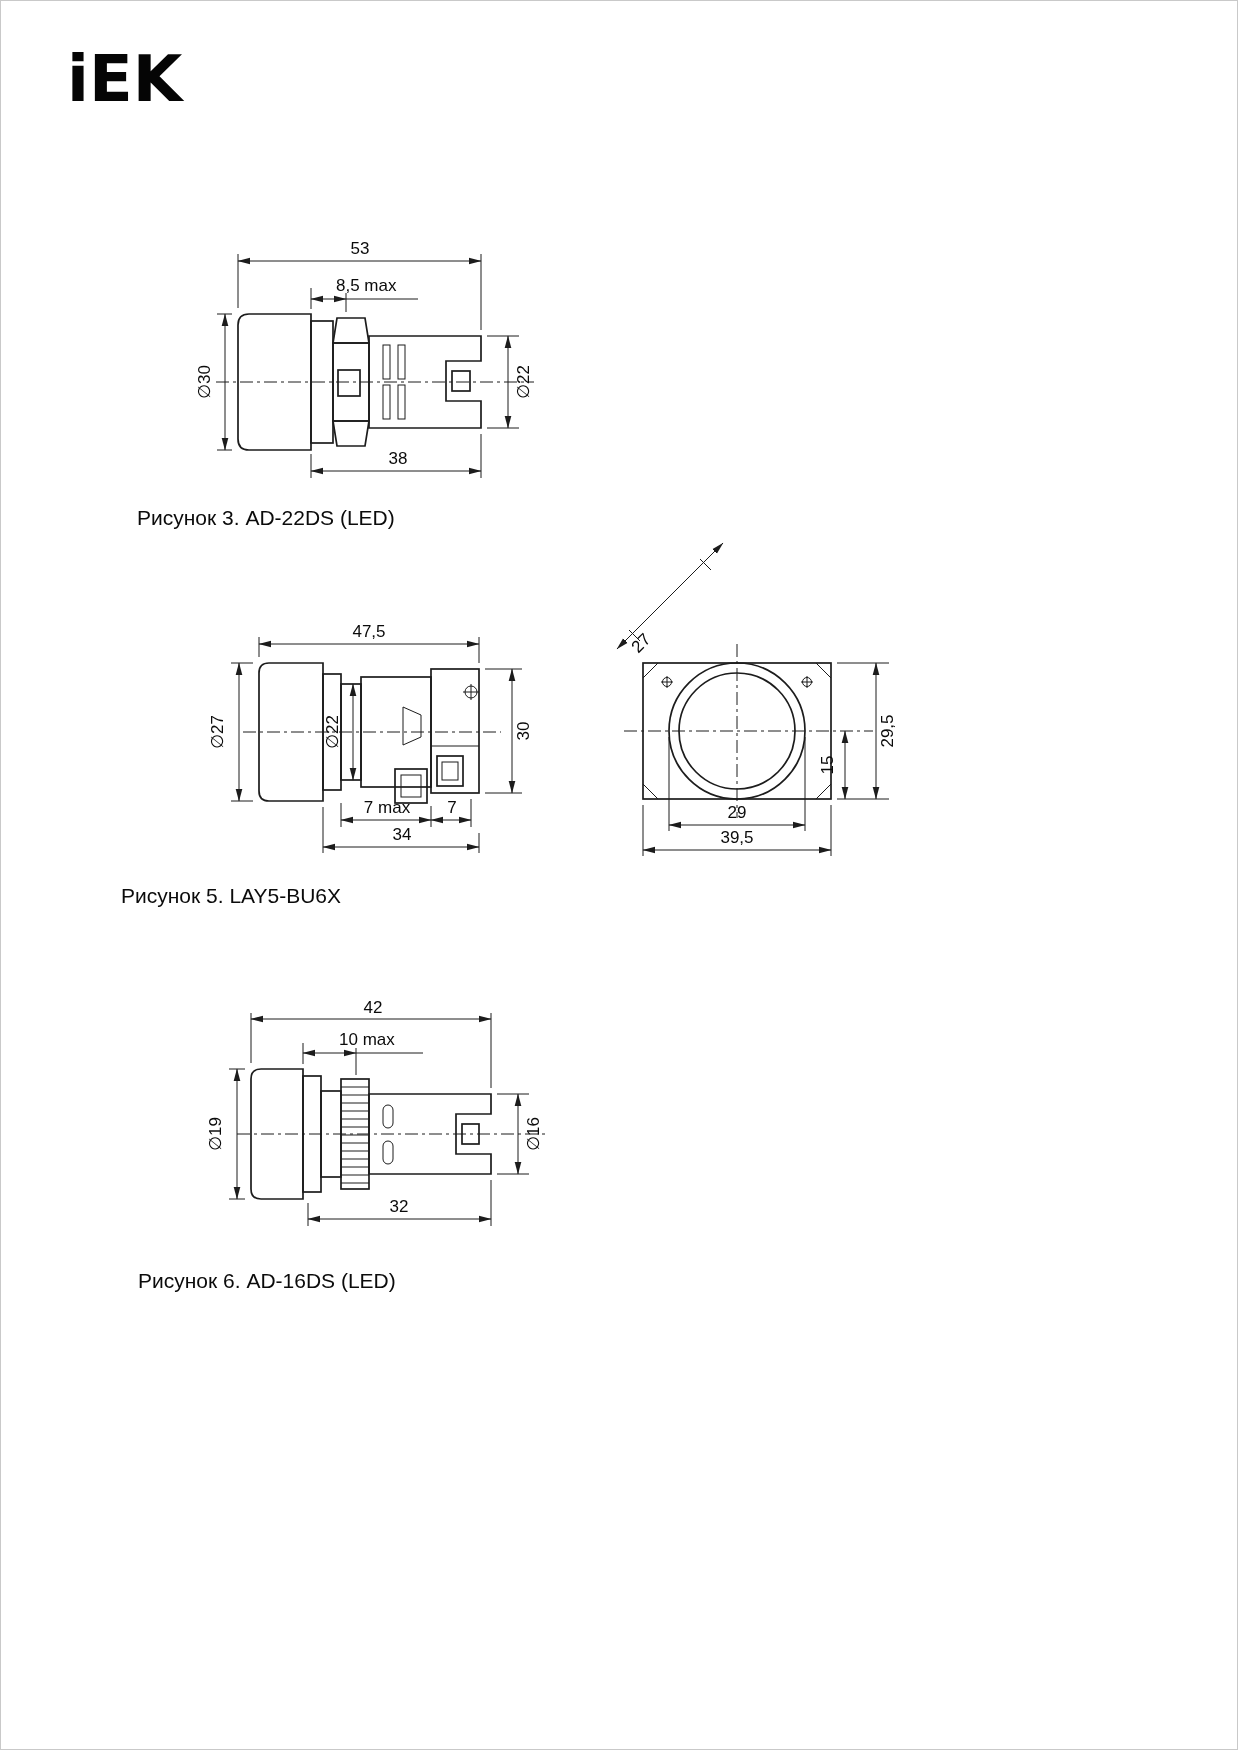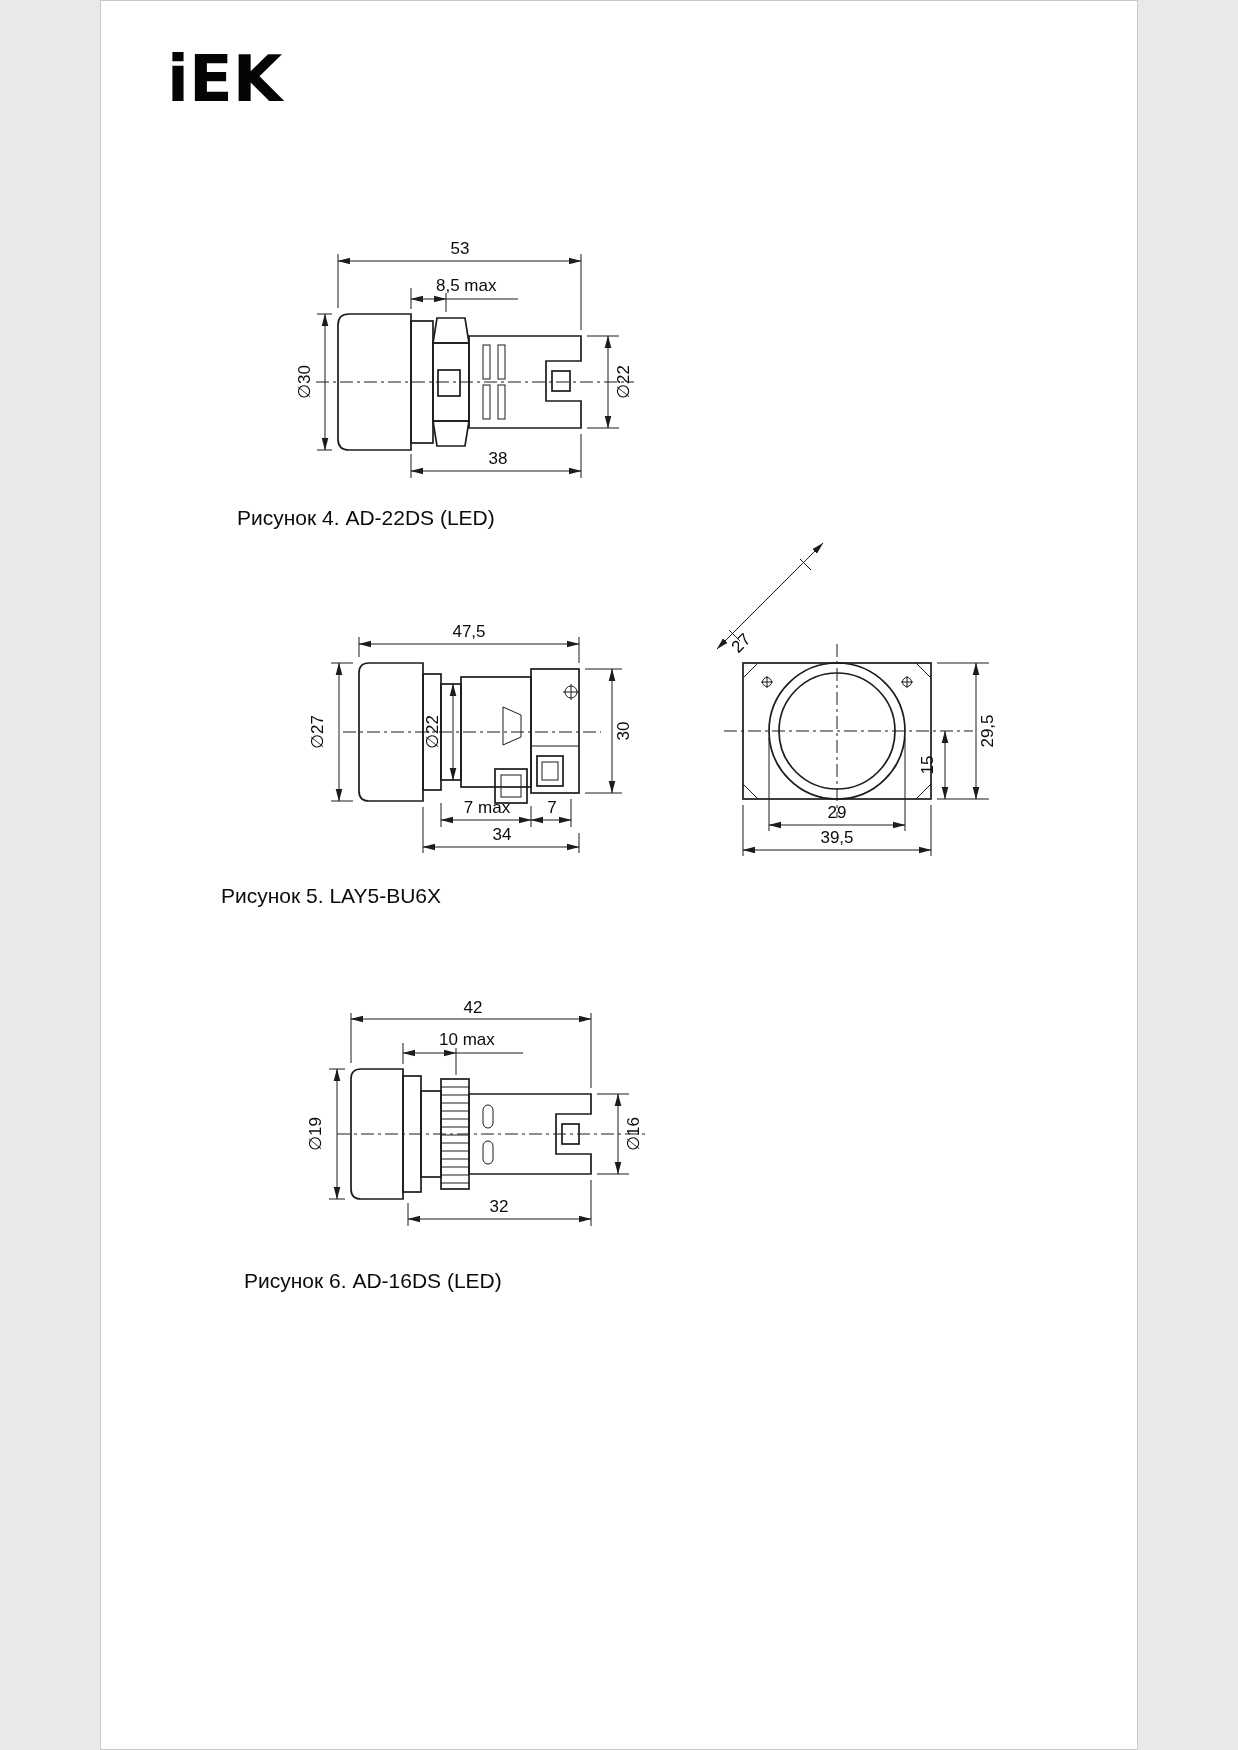--- a/index.html
+++ b/index.html
@@ -1,18 +1,18 @@
 <!DOCTYPE html>
 <html><head>
 <meta charset="utf-8">
 <style>
   * { margin:0; padding:0; box-sizing:border-box; }
   html,body { background:#e9e9e9; }
   .page {
-    position:relative; width:1038px; height:1750px; margin:0 auto;
+    position:relative; width:1238px; height:1750px; margin:0 auto;
     background:#ffffff; border:1px solid #c9c9c9; overflow:hidden;
     font-family:"Liberation Sans", sans-serif; color:#111;
   }
   .logo {
     position:absolute; left:66px; top:46px;
     font-family:"DejaVu Sans", sans-serif; font-weight:bold;
     font-size:64px; line-height:1; letter-spacing:0; color:#050505;
   }
   .caption {
     position:absolute; font-size:21px; color:#0b0b0b; white-space:nowrap;
@@ -84,21 +84,21 @@
       <line class="thin" x1="301" y1="195" x2="333" y2="195"></line>
       <line class="dim" x1="322" y1="103" x2="322" y2="195" marker-start="url(#arr)" marker-end="url(#arr)"></line>
       <text transform="rotate(-90 343 149)" x="343" y="149" text-anchor="middle">∅22</text>
 
       <line class="thin" x1="125" y1="221" x2="125" y2="245"></line>
       <line class="thin" x1="295" y1="201" x2="295" y2="245"></line>
       <line class="dim" x1="125" y1="238" x2="295" y2="238" marker-start="url(#arr)" marker-end="url(#arr)"></line>
       <text x="212" y="231" text-anchor="middle">38</text>
     </g>
   </svg>
-  <div class="caption" style="left:136px; top:505px;">Рисунок 4. AD-22DS (LED)</div>
+  <div class="caption" style="left:136px; top:505px;">Рисунок 3. AD-22DS (LED)</div>
 
   <svg class="fig" style="left:180px; top:540px;" width="740" height="332" viewBox="0 0 740 332">
 
     <g>
       <line class="cl" x1="62" y1="191" x2="320" y2="191"></line>
       <g class="ol">
         <path d="M142,122 L88,122 Q78,122 78,132 L78,250 Q78,260 88,260 L142,260 Z"></path>
         <rect x="142" y="133" width="18" height="116"></rect>
         <rect x="160" y="143" width="20" height="96"></rect>
         <rect x="180" y="136" width="70" height="110"></rect>
@@ -234,15 +234,15 @@
       <line class="thin" x1="306" y1="178" x2="338" y2="178"></line>
       <line class="dim" x1="327" y1="98" x2="327" y2="178" marker-start="url(#arr)" marker-end="url(#arr)"></line>
       <text transform="rotate(-90 348 138)" x="348" y="138" text-anchor="middle">∅16</text>
 
       <line class="thin" x1="117" y1="207" x2="117" y2="230"></line>
       <line class="thin" x1="300" y1="184" x2="300" y2="230"></line>
       <line class="dim" x1="117" y1="223" x2="300" y2="223" marker-start="url(#arr)" marker-end="url(#arr)"></line>
       <text x="208" y="216" text-anchor="middle">32</text>
     </g>
   </svg>
-  <div class="caption" style="left:143px; top:1268px;">Рисунок 6. AD-16DS (LED)</div>
+  <div class="caption" style="left:137px; top:1268px;">Рисунок 6. AD-16DS (LED)</div>
 
 </div>
 
 </body></html>

